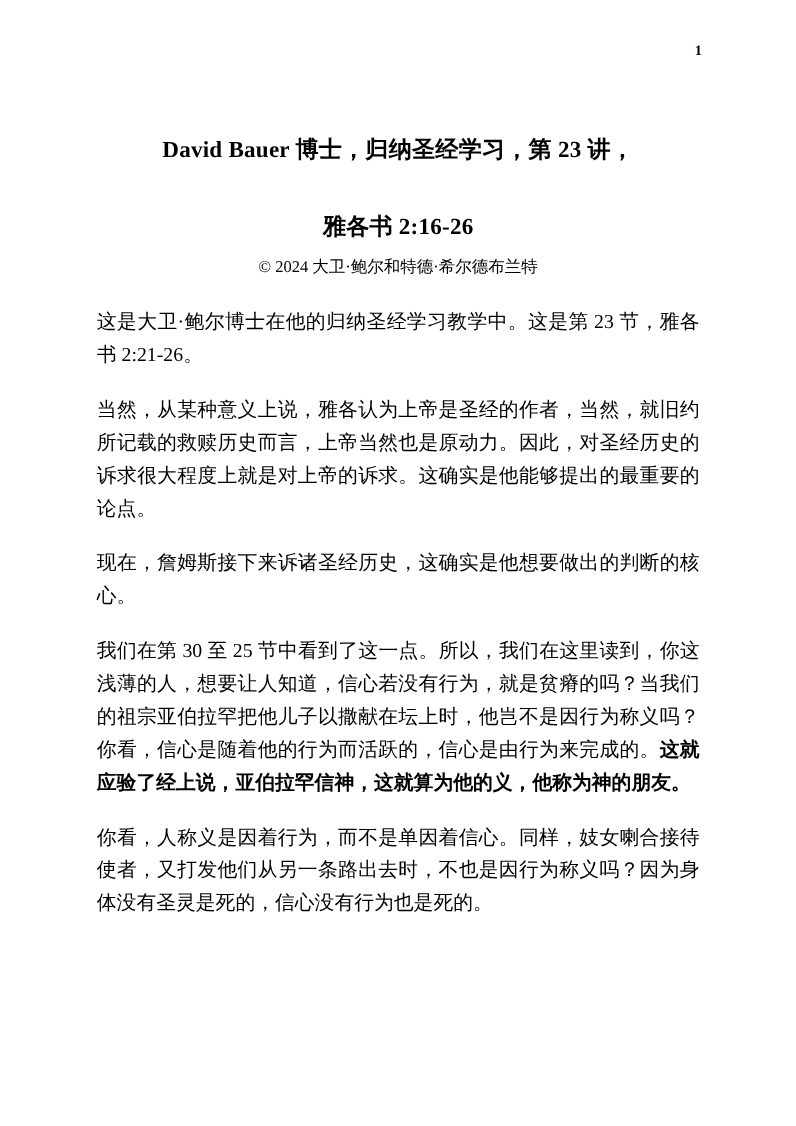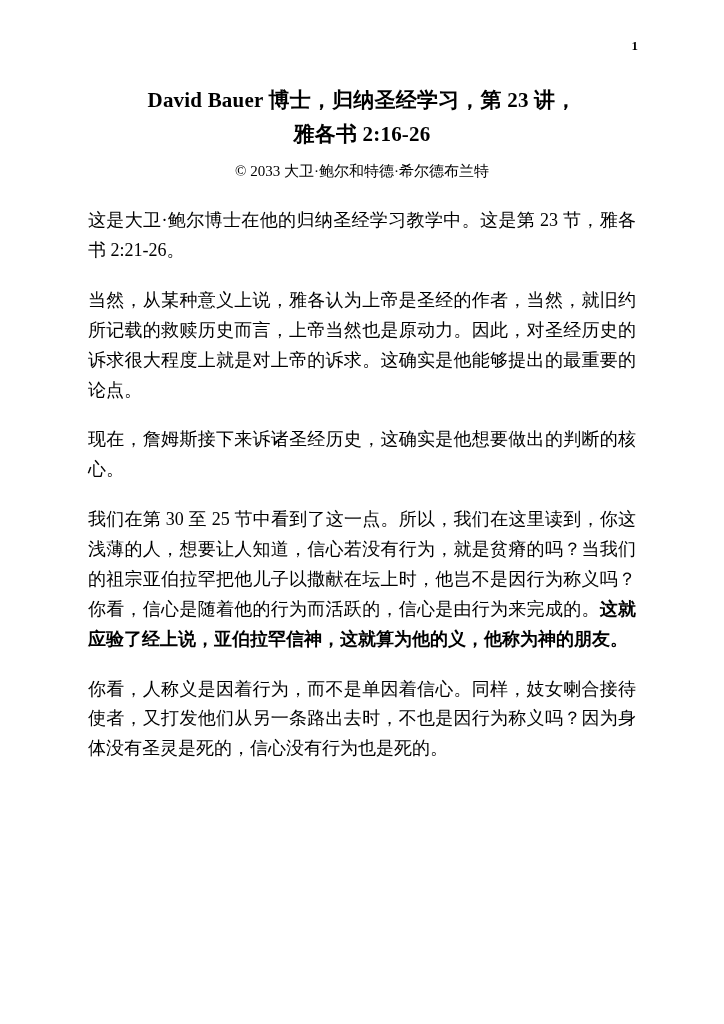--- a/index.html
+++ b/index.html
@@ -35,20 +35,21 @@
     .title {
       margin: 0 0 10px 0;
       font-size: 21px;
       font-weight: 700;
       text-align: center;
       line-height: 1.6;
       letter-spacing: 0.2px;
     }
     .title-line {
       display: block;
+      margin-top: 36px;
     }
     .copyright {
       margin: 0 0 24px 0;
       font-size: 15px;
       text-align: center;
       line-height: 1.4;
     }
     .para {
       margin: 0 0 20px 0;
       font-size: 18px;
@@ -67,21 +68,21 @@
 
   <div class="page-number">1</div>
 
   <div class="content">
 
     <h1 class="title">
       <span class="title-line">David Bauer 博士，归纳圣经学习，第 23 讲，</span>
       <span class="title-line">雅各书 2:16-26</span>
     </h1>
 
-    <div class="copyright">© 2033 大卫·鲍尔和特德·希尔德布兰特</div>
+    <div class="copyright">© 2024 大卫·鲍尔和特德·希尔德布兰特</div>
 
     <p class="para">
       <span>这是大卫·鲍尔博士在他的归纳圣经学习教学中。这是第 23 节，雅各书 2:21-26。</span>
     </p>
 
     <p class="para">
       <span>当然，从某种意义上说，雅各认为上帝是圣经的作者，当然，就旧约所记载的救赎历史而言，上帝当然也是原动力。因此，对圣经历史的诉求很大程度上就是对上帝的诉求。这确实是他能够提出的最重要的论点。</span>
     </p>
 
     <p class="para">

